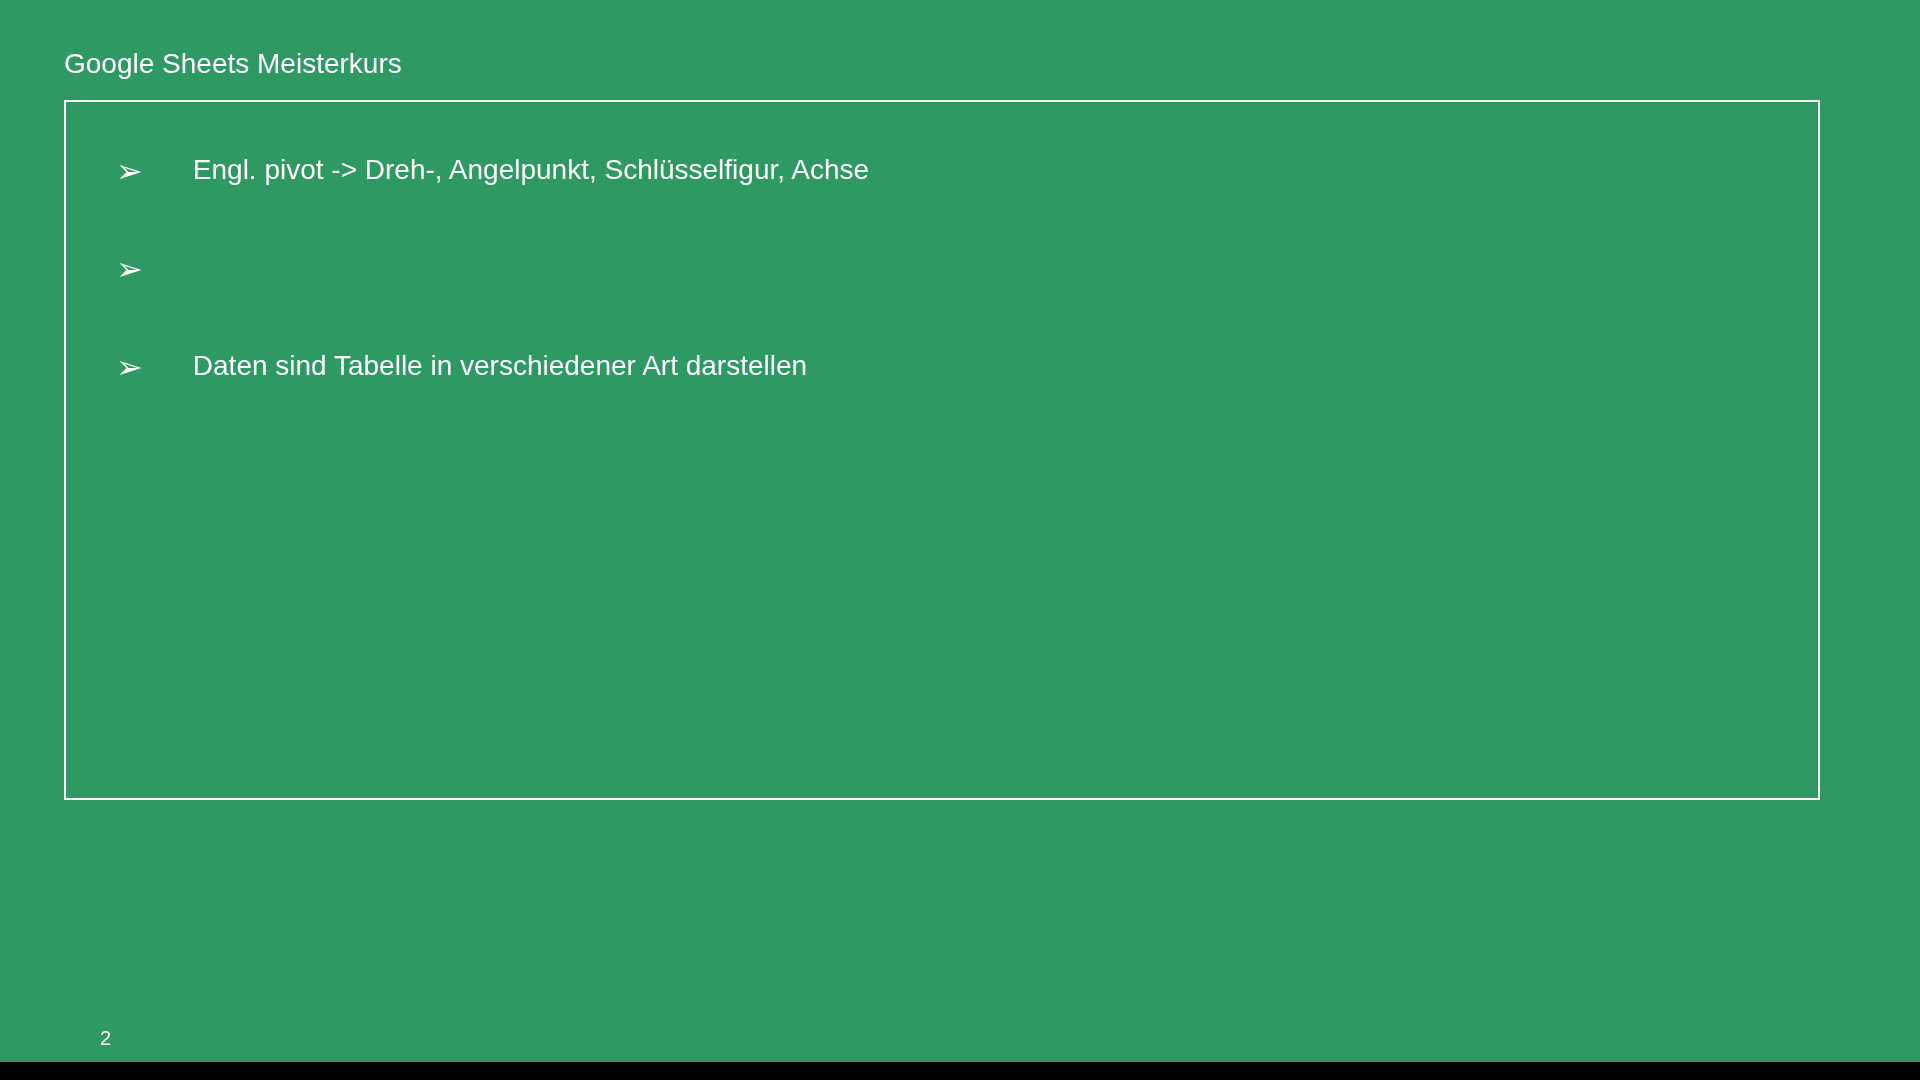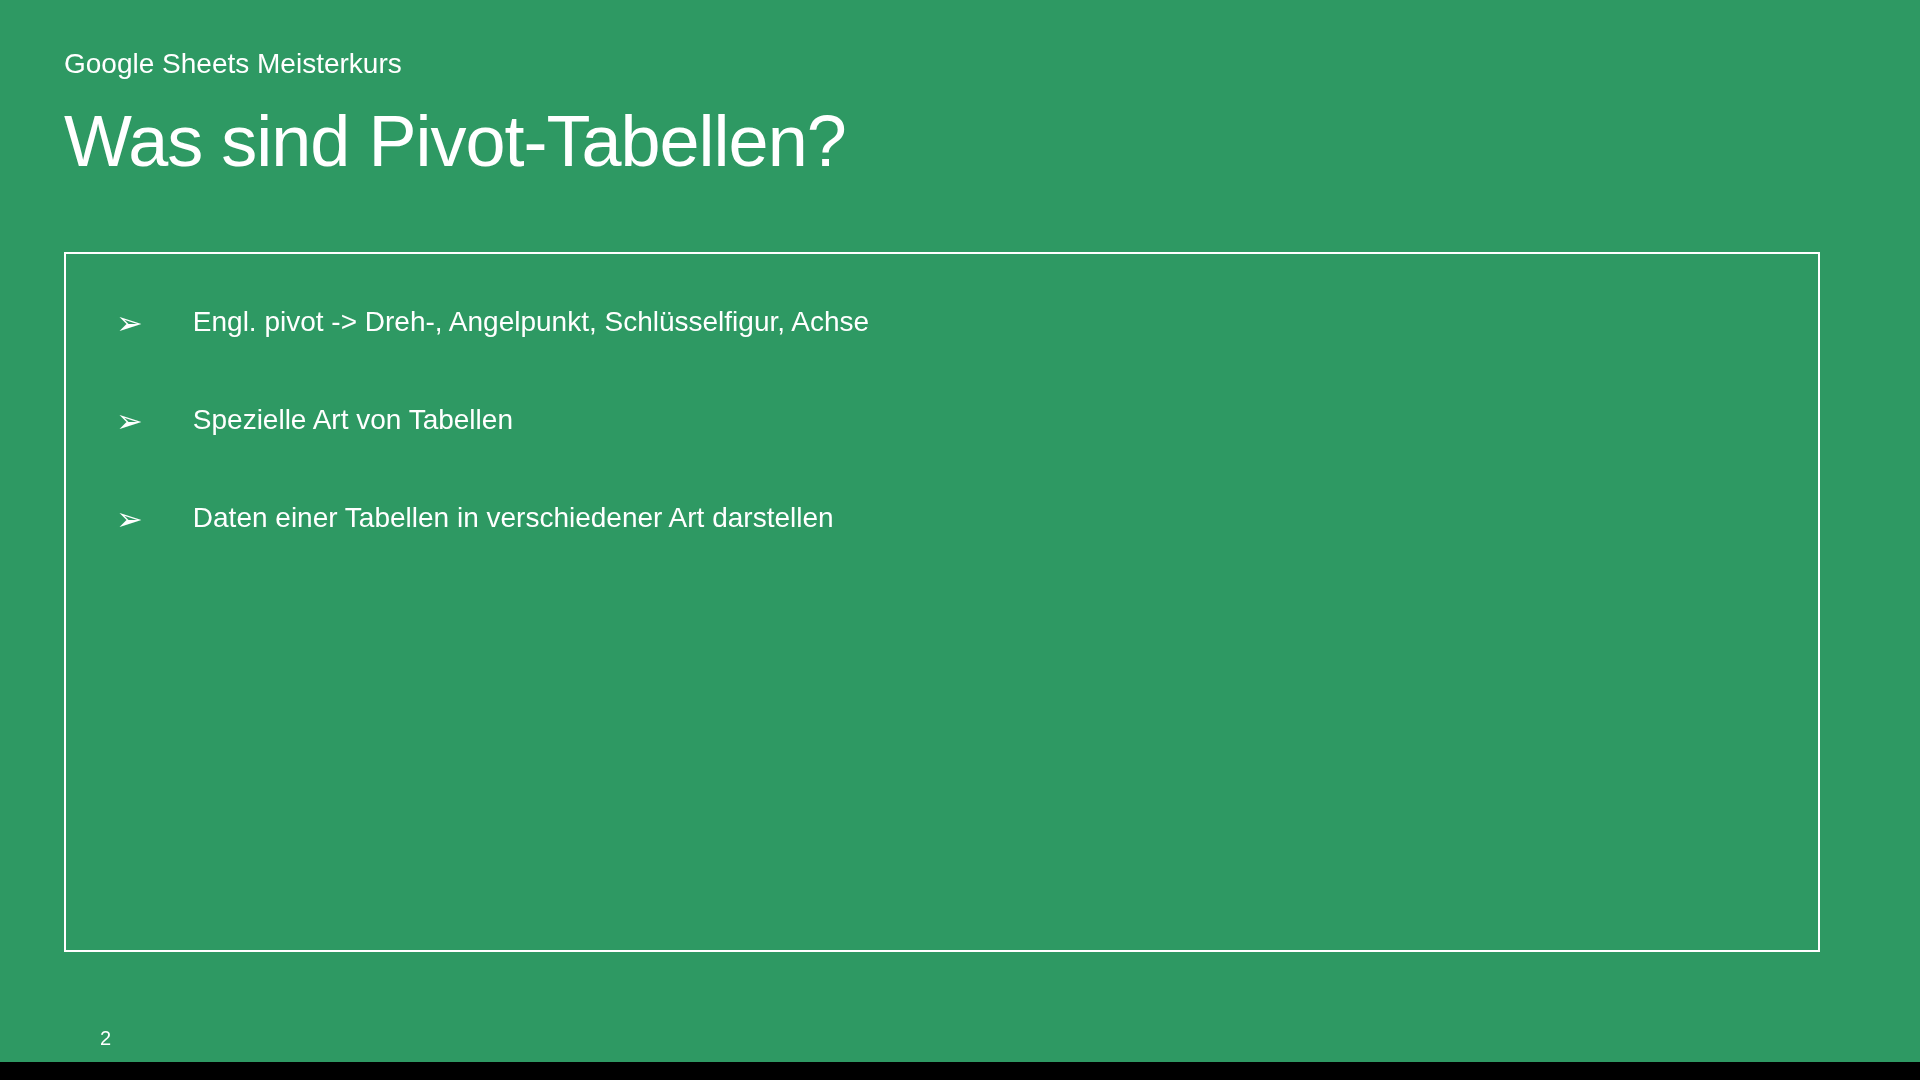--- a/index.html
+++ b/index.html
@@ -70,32 +70,30 @@
       width: 100%;
       height: 18px;
       background-color: #000000;
     }
   </style>
 </head>
 <body>
 
 <div class="slide">
   <div class="subtitle">Google Sheets Meisterkurs</div>
-  <h1 class="title">Was sind Pivot-Tabellen?</h1>
   <div class="content-box">
     <ul class="bullet-list">
       <li class="bullet-item">
         <span class="bullet-icon">➢</span>
         <span class="bullet-text">Engl. pivot -&gt; Dreh-, Angelpunkt, Schlüsselfigur, Achse</span>
       </li>
       <li class="bullet-item">
         <span class="bullet-icon">➢</span>
-        <span class="bullet-text">Spezielle Art von Tabellen</span>
       </li>
       <li class="bullet-item">
         <span class="bullet-icon">➢</span>
-        <span class="bullet-text">Daten einer Tabellen in verschiedener Art darstellen</span>
+        <span class="bullet-text">Daten sind Tabelle in verschiedener Art darstellen</span>
       </li>
     </ul>
   </div>
   <div class="page-number">2</div>
 </div>
 <div class="bottom-bar"></div>
 
 </body></html>

